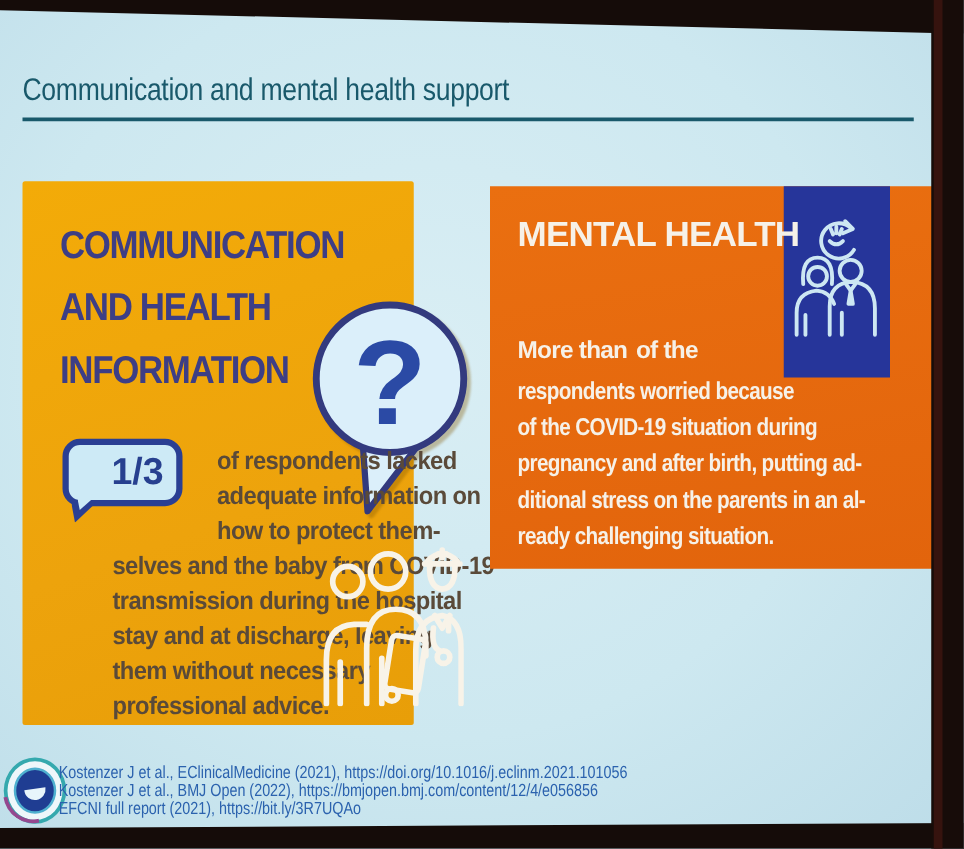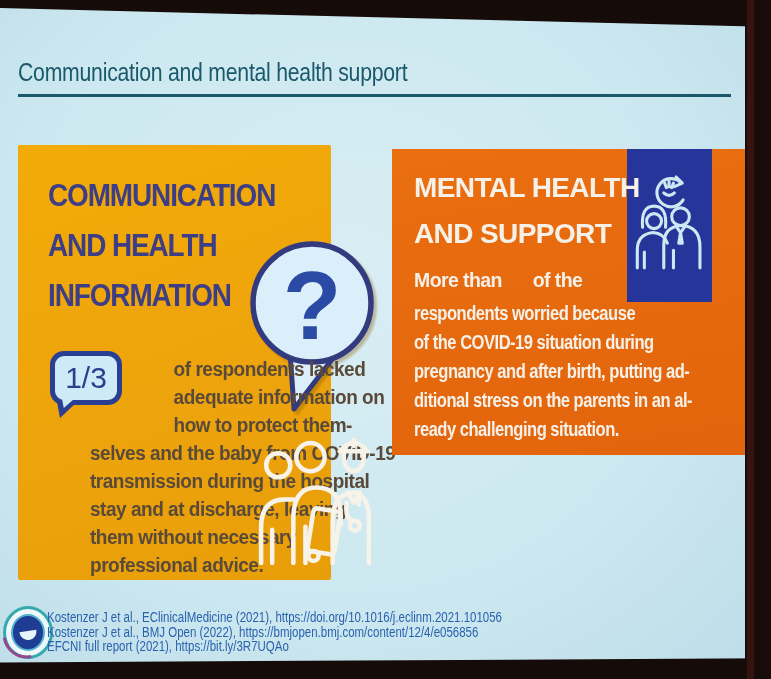--- a/index.html
+++ b/index.html
@@ -36,22 +36,22 @@
     border-radius:2px;
   }
   .lc-title{position:absolute;left:30px;top:26px;color:#3d3e85;font-weight:800;
     font-size:31px;line-height:50px;letter-spacing:-1.2px;}
   .lc-title > div{white-space:nowrap;transform:scaleX(0.9);transform-origin:0 50%;}
   .q-bubble{position:absolute;left:224px;top:92px;width:138px;height:180px;
     filter:drop-shadow(3px 3px 1px rgba(130,85,0,0.35));}
   .stat-badge{
     position:absolute;left:32px;top:206px;width:62px;height:44px;
     background:#cdeaf6;border:5px solid #2a3f93;border-radius:14px;
-    color:#27408f;font-size:30px;font-weight:400;
-    display:flex;align-items:center;justify-content:center;
+    color:#27408f;font-size:30px;font-weight:700;
+    display:flex;align-items:center;justify-content:center;padding-left:24px;
   }
   .stat-badge::before{content:"";position:absolute;left:2px;bottom:-18px;width:20px;height:16px;
     background:#2a3f93;clip-path:polygon(0 0,100% 0,15% 100%);}
   .stat-badge::after{content:"";position:absolute;left:7px;bottom:-8px;width:12px;height:9px;
     background:#cdeaf6;clip-path:polygon(0 0,100% 0,15% 100%);}
   .lc-body{position:absolute;left:30px;top:210px;width:330px;color:#5a4a39;
     font-weight:700;font-size:20px;letter-spacing:-0.5px;margin-left:42px;}
   .lc-body > div{line-height:28px;white-space:nowrap;transform:scaleX(0.95);transform-origin:0 50%;}
   .lc-body > div.indent{padding-left:88px;}
   .family-icon{position:absolute;left:239px;top:287px;width:114px;height:133px;}
@@ -61,21 +61,21 @@
     position:absolute;left:392px;top:149px;width:356px;height:306px;
     background:linear-gradient(170deg,#ea6f10 0%,#e2640c 100%);
   }
   .blue-square{position:absolute;left:235px;top:0;width:85px;height:153px;background:#26359a;}
   .mh-icon{position:absolute;left:5px;top:14px;width:75px;height:125px;}
   .rc-title{position:absolute;left:22px;top:16px;color:#f6f1e8;font-weight:800;
     font-size:28px;line-height:46px;letter-spacing:-0.6px;}
   .rc-title > div{white-space:nowrap;}
   .rc-body{position:absolute;left:22px;top:112px;width:296px;color:#f6f1e8;
     font-weight:700;font-size:19.5px;letter-spacing:-0.6px;}
-  .rc-statline{height:38px;display:flex;align-items:center;white-space:nowrap;gap:24px;}
+  .rc-statline{height:38px;display:flex;align-items:center;white-space:nowrap;}
   .rc-statline span{margin-right:7px;}
   .stat75{
     display:inline-block;background:#20308f;color:#cfe9f8;
     font-size:27px;font-weight:800;line-height:34px;padding:1px 6px;letter-spacing:-0.5px;
   }
   .rc-body > div.bodyline{line-height:29px;white-space:nowrap;transform:scaleX(0.85);transform-origin:0 50%;}
 
   
   .logo{position:absolute;left:3px;top:606px;width:44px;height:47px;border-radius:50%;
     background:#eef7fa;border:3px solid #35a9ae;}
@@ -164,21 +164,20 @@
           <path d="M36 108 V82 Q36 61 56 60 Q77 61 77 84 V108"></path>
           <path d="M47 108 V88"></path>
           <path d="M50 61 L55 68 L60 61"></path>
           <path d="M55 68 L53 80 L57 80 Z"></path>
         </g>
       </svg>
     </div>
 
     <div class="rc-title">
       <div>MENTAL HEALTH</div>
-      <div>AND SUPPORT</div>
     </div>
 
     <div class="rc-body">
       <div class="rc-statline">
         <span>More than</span>
         <span>of the</span>
       </div>
       <div class="bodyline">respondents worried because</div>
       <div class="bodyline">of the COVID-19 situation during</div>
       <div class="bodyline">pregnancy and after birth, putting ad-</div>

